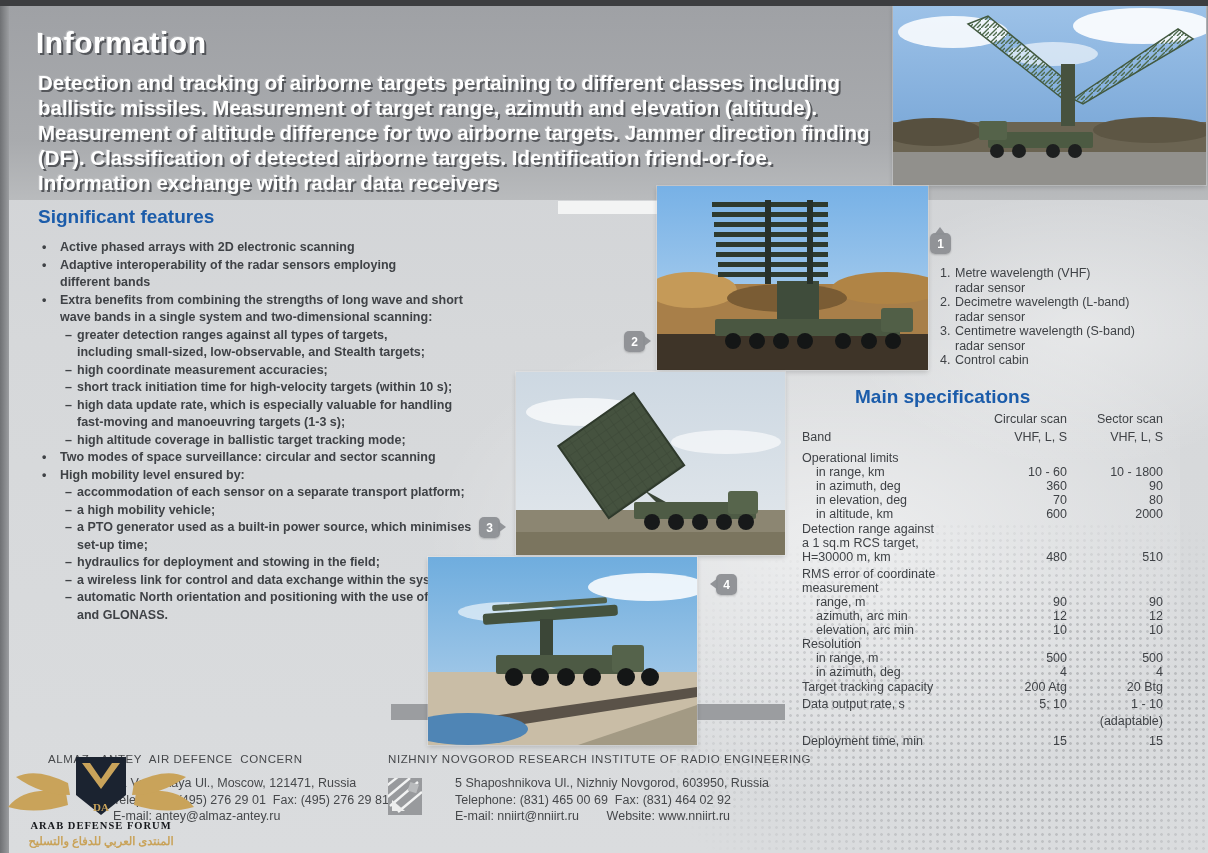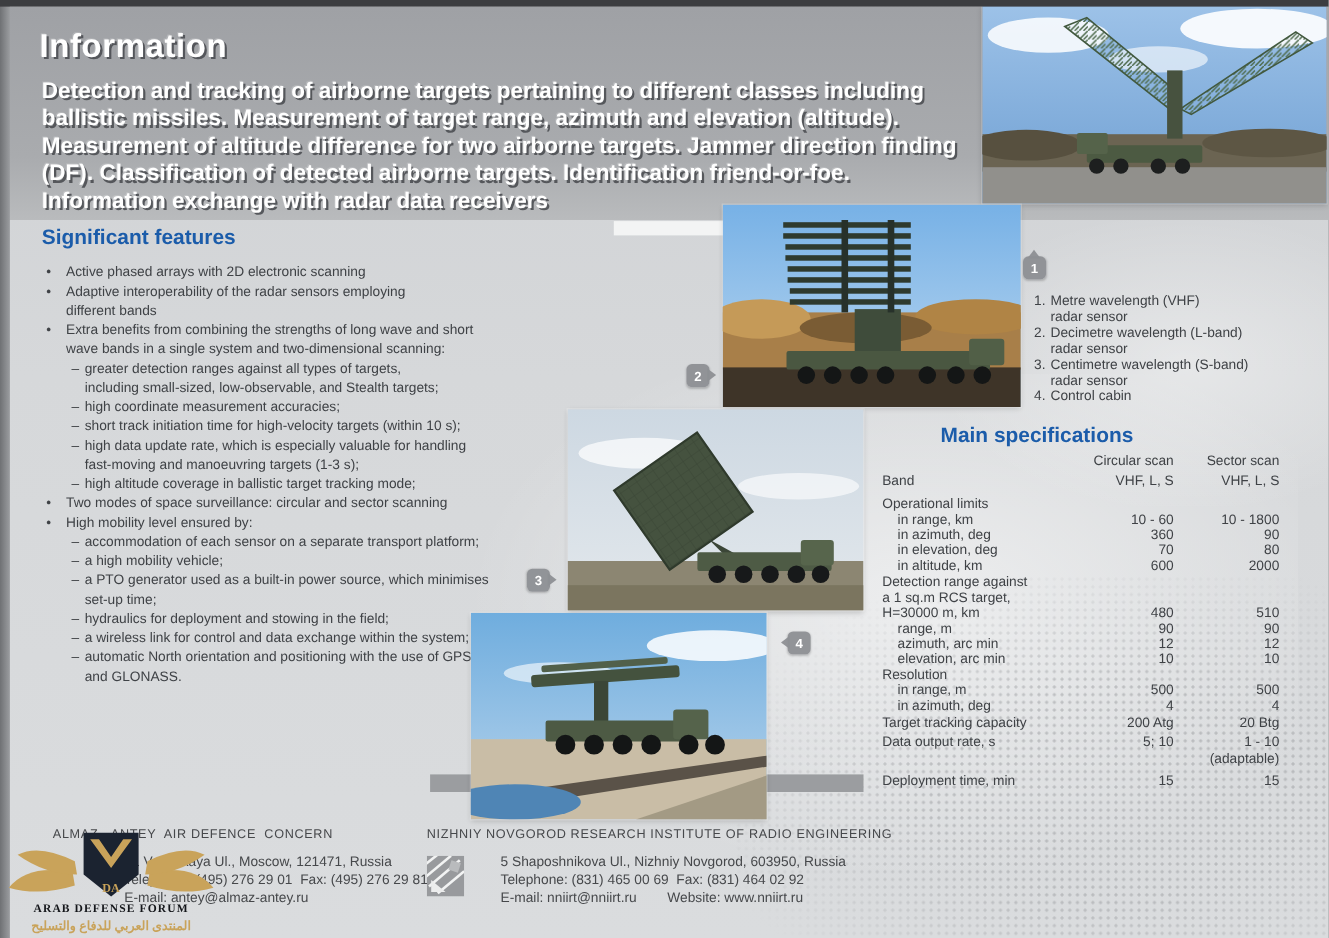--- a/index.html
+++ b/index.html
@@ -24,21 +24,21 @@
         mask-image:radial-gradient(ellipse at 65% 60%,#000 35%,transparent 78%);}
   
   .title{position:absolute;left:36px;top:26px;font-size:30px;font-weight:bold;color:#fff;
          letter-spacing:.5px;text-shadow:-1px -1px 0 rgba(255,255,255,.2),2px 2px 0 rgba(80,82,86,.95);}
   .intro{position:absolute;left:38px;top:70px;width:852px;font-size:20.5px;line-height:25px;
          font-weight:bold;color:#fff;
          text-shadow:-1px -1px 0 rgba(255,255,255,.18),2px 2px 0 rgba(80,82,86,.95);}
   .bluehead{font-size:19px;font-weight:bold;color:#1b5caa;}
   .feat-head{position:absolute;left:38px;top:206px;}
   
-  .features{position:absolute;left:38px;top:239px;width:438px;font-size:12.5px;line-height:17.5px;}
+  .features{position:absolute;left:38px;top:239px;width:438px;font-size:12.5px;line-height:17.5px;font-weight:bold;}
   .feat{position:relative;white-space:pre-line;}
   .feat.b{padding-left:22px;}
   .feat.b::before{content:"\2022";position:absolute;left:4px;}
   .feat.d{margin-left:27px;padding-left:12px;}
   .feat.d::before{content:"\2013";position:absolute;left:0;}
   
   .legend{position:absolute;left:940px;top:266px;width:250px;font-size:12.5px;line-height:14.5px;}
   .leg{display:flex;}
   .leg .n{width:15px;flex:none;}
   .leg .t{white-space:pre-line;}
@@ -324,20 +324,25 @@
         <span class="v2">2000</span>
       </div>
 
       <div class="srow g2">
         <span class="lab">Detection range against
 a 1 sq.m RCS target, H=30000 m, km</span>
         <span class="v1">480</span>
         <span class="v2">510</span>
       </div>
 
+      <div class="srow g3">
+        <span class="lab">RMS error of coordinate measurement</span>
+        <span class="v1"></span>
+        <span class="v2"></span>
+      </div>
 
       <div class="srow ind">
         <span class="lab">range, m</span>
         <span class="v1">90</span>
         <span class="v2">90</span>
       </div>
 
       <div class="srow ind">
         <span class="lab">azimuth, arc min</span>
         <span class="v1">12</span>

